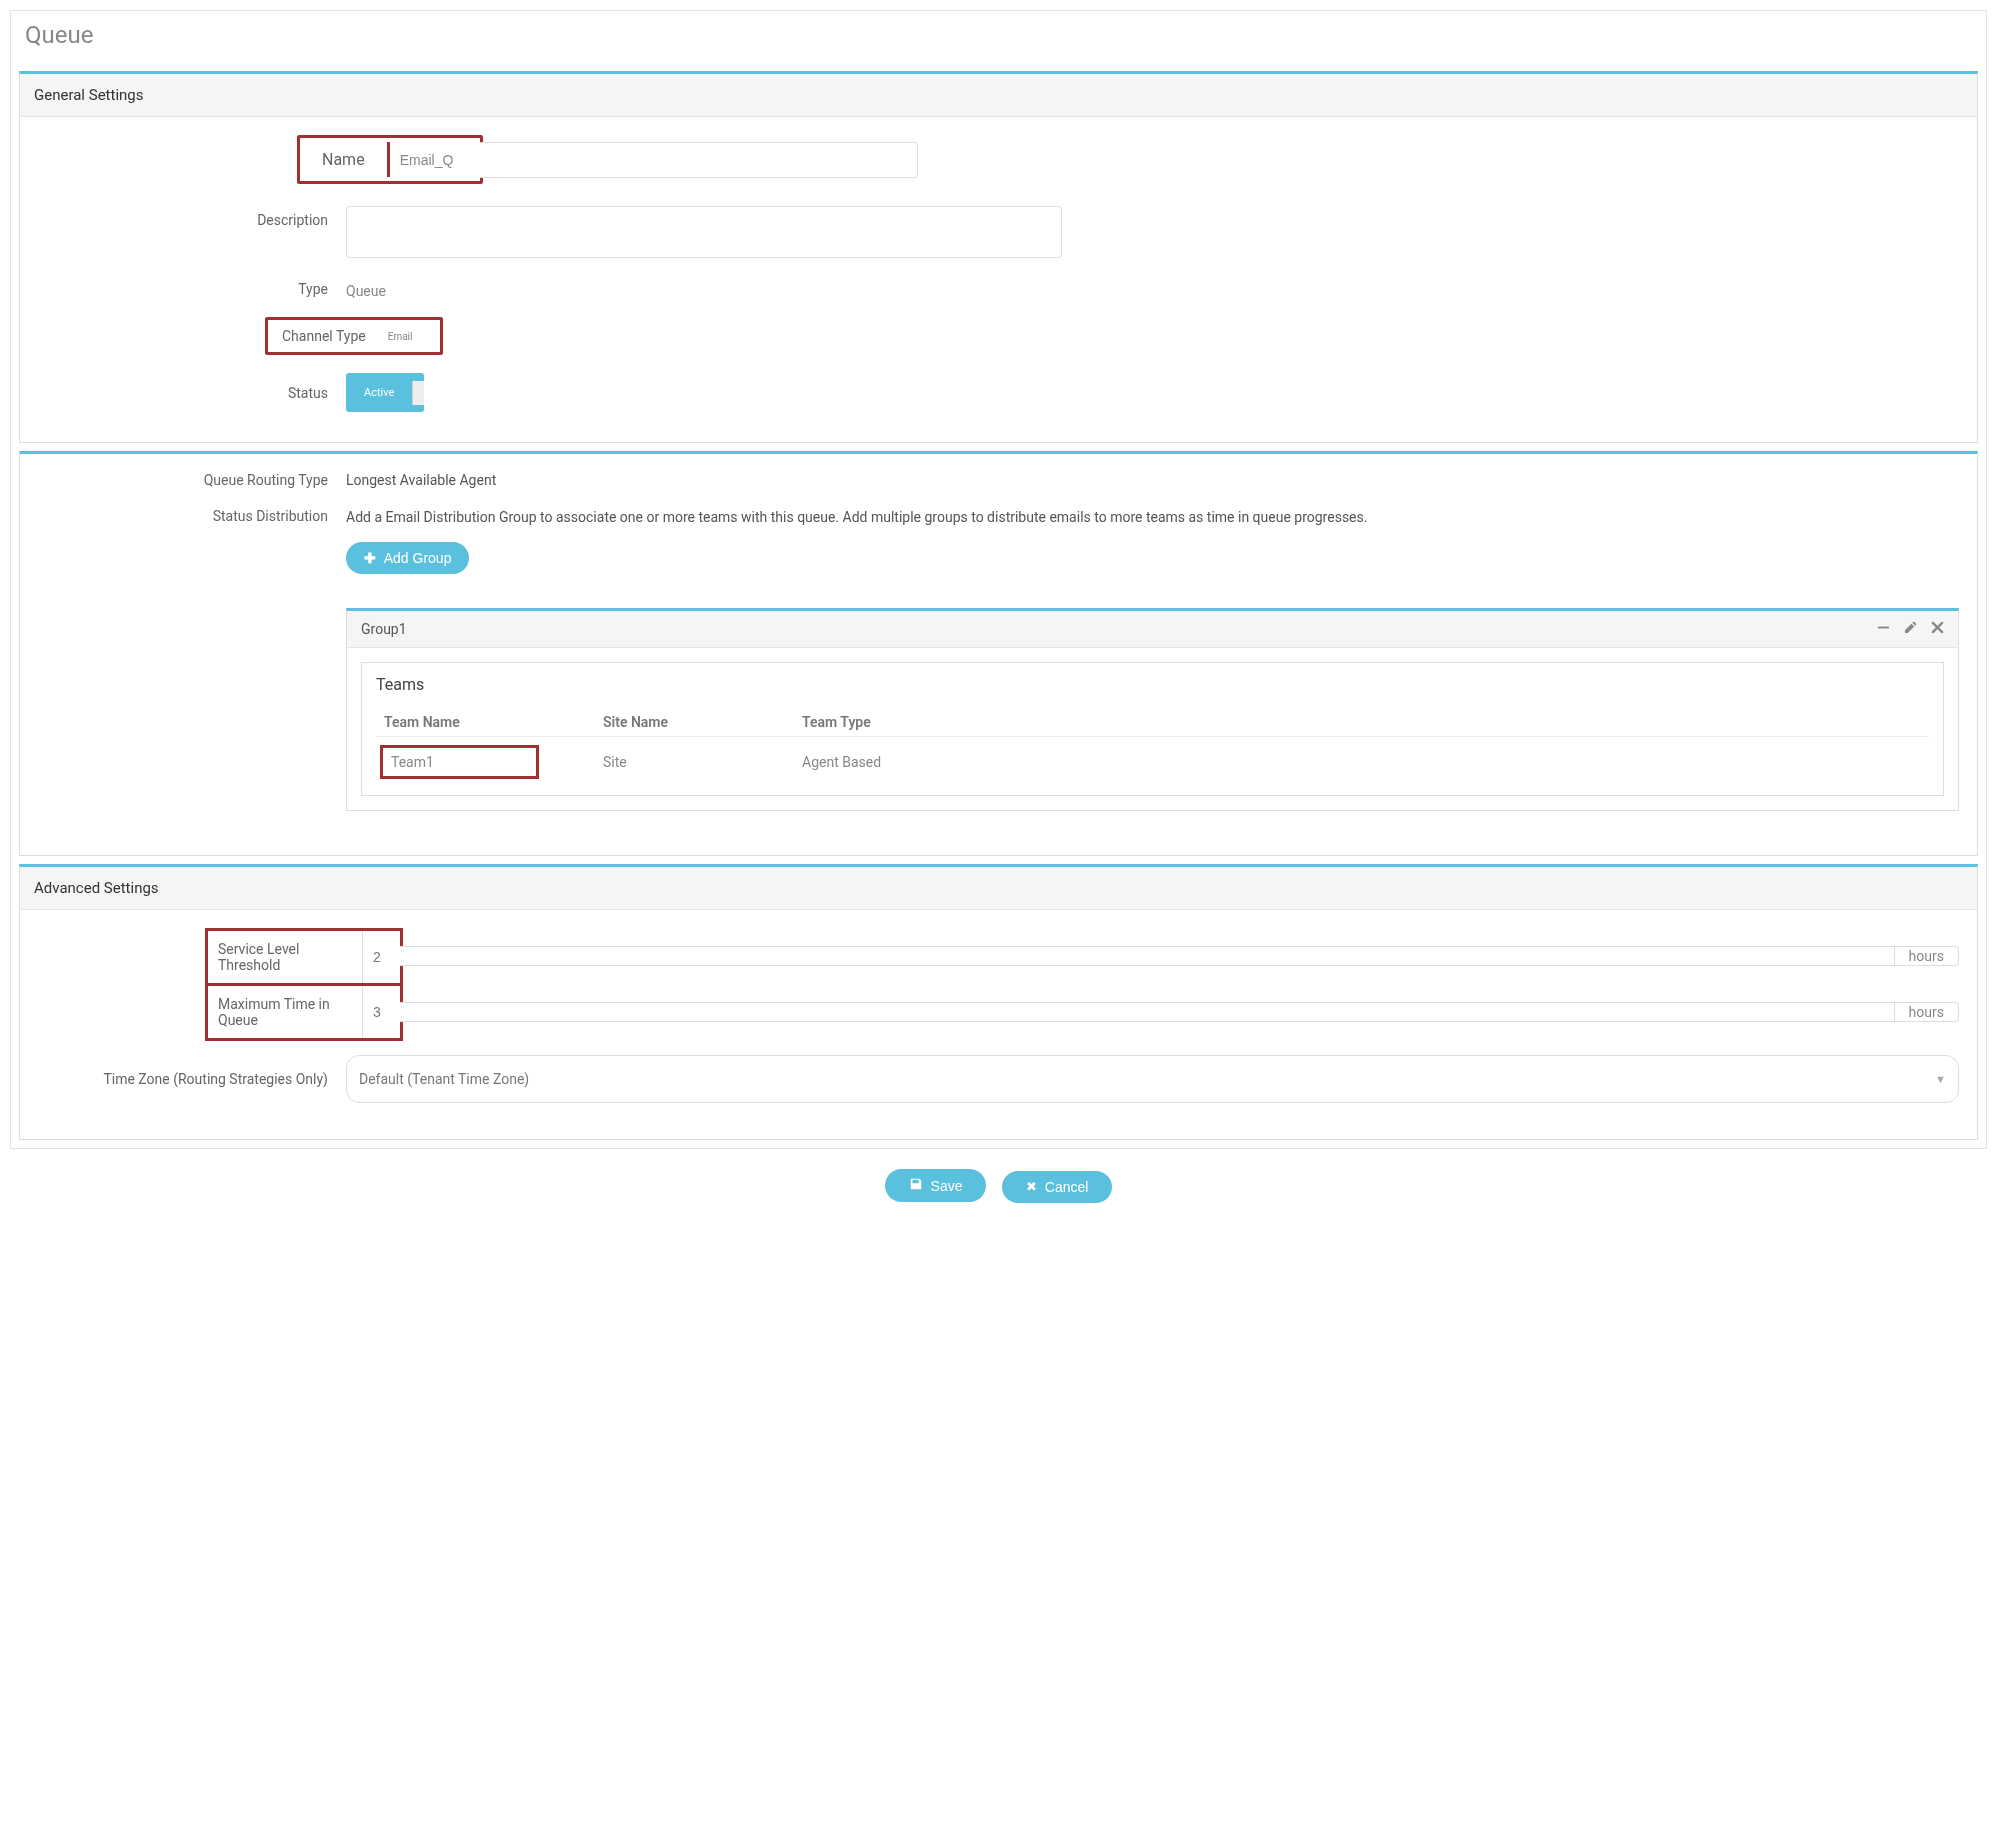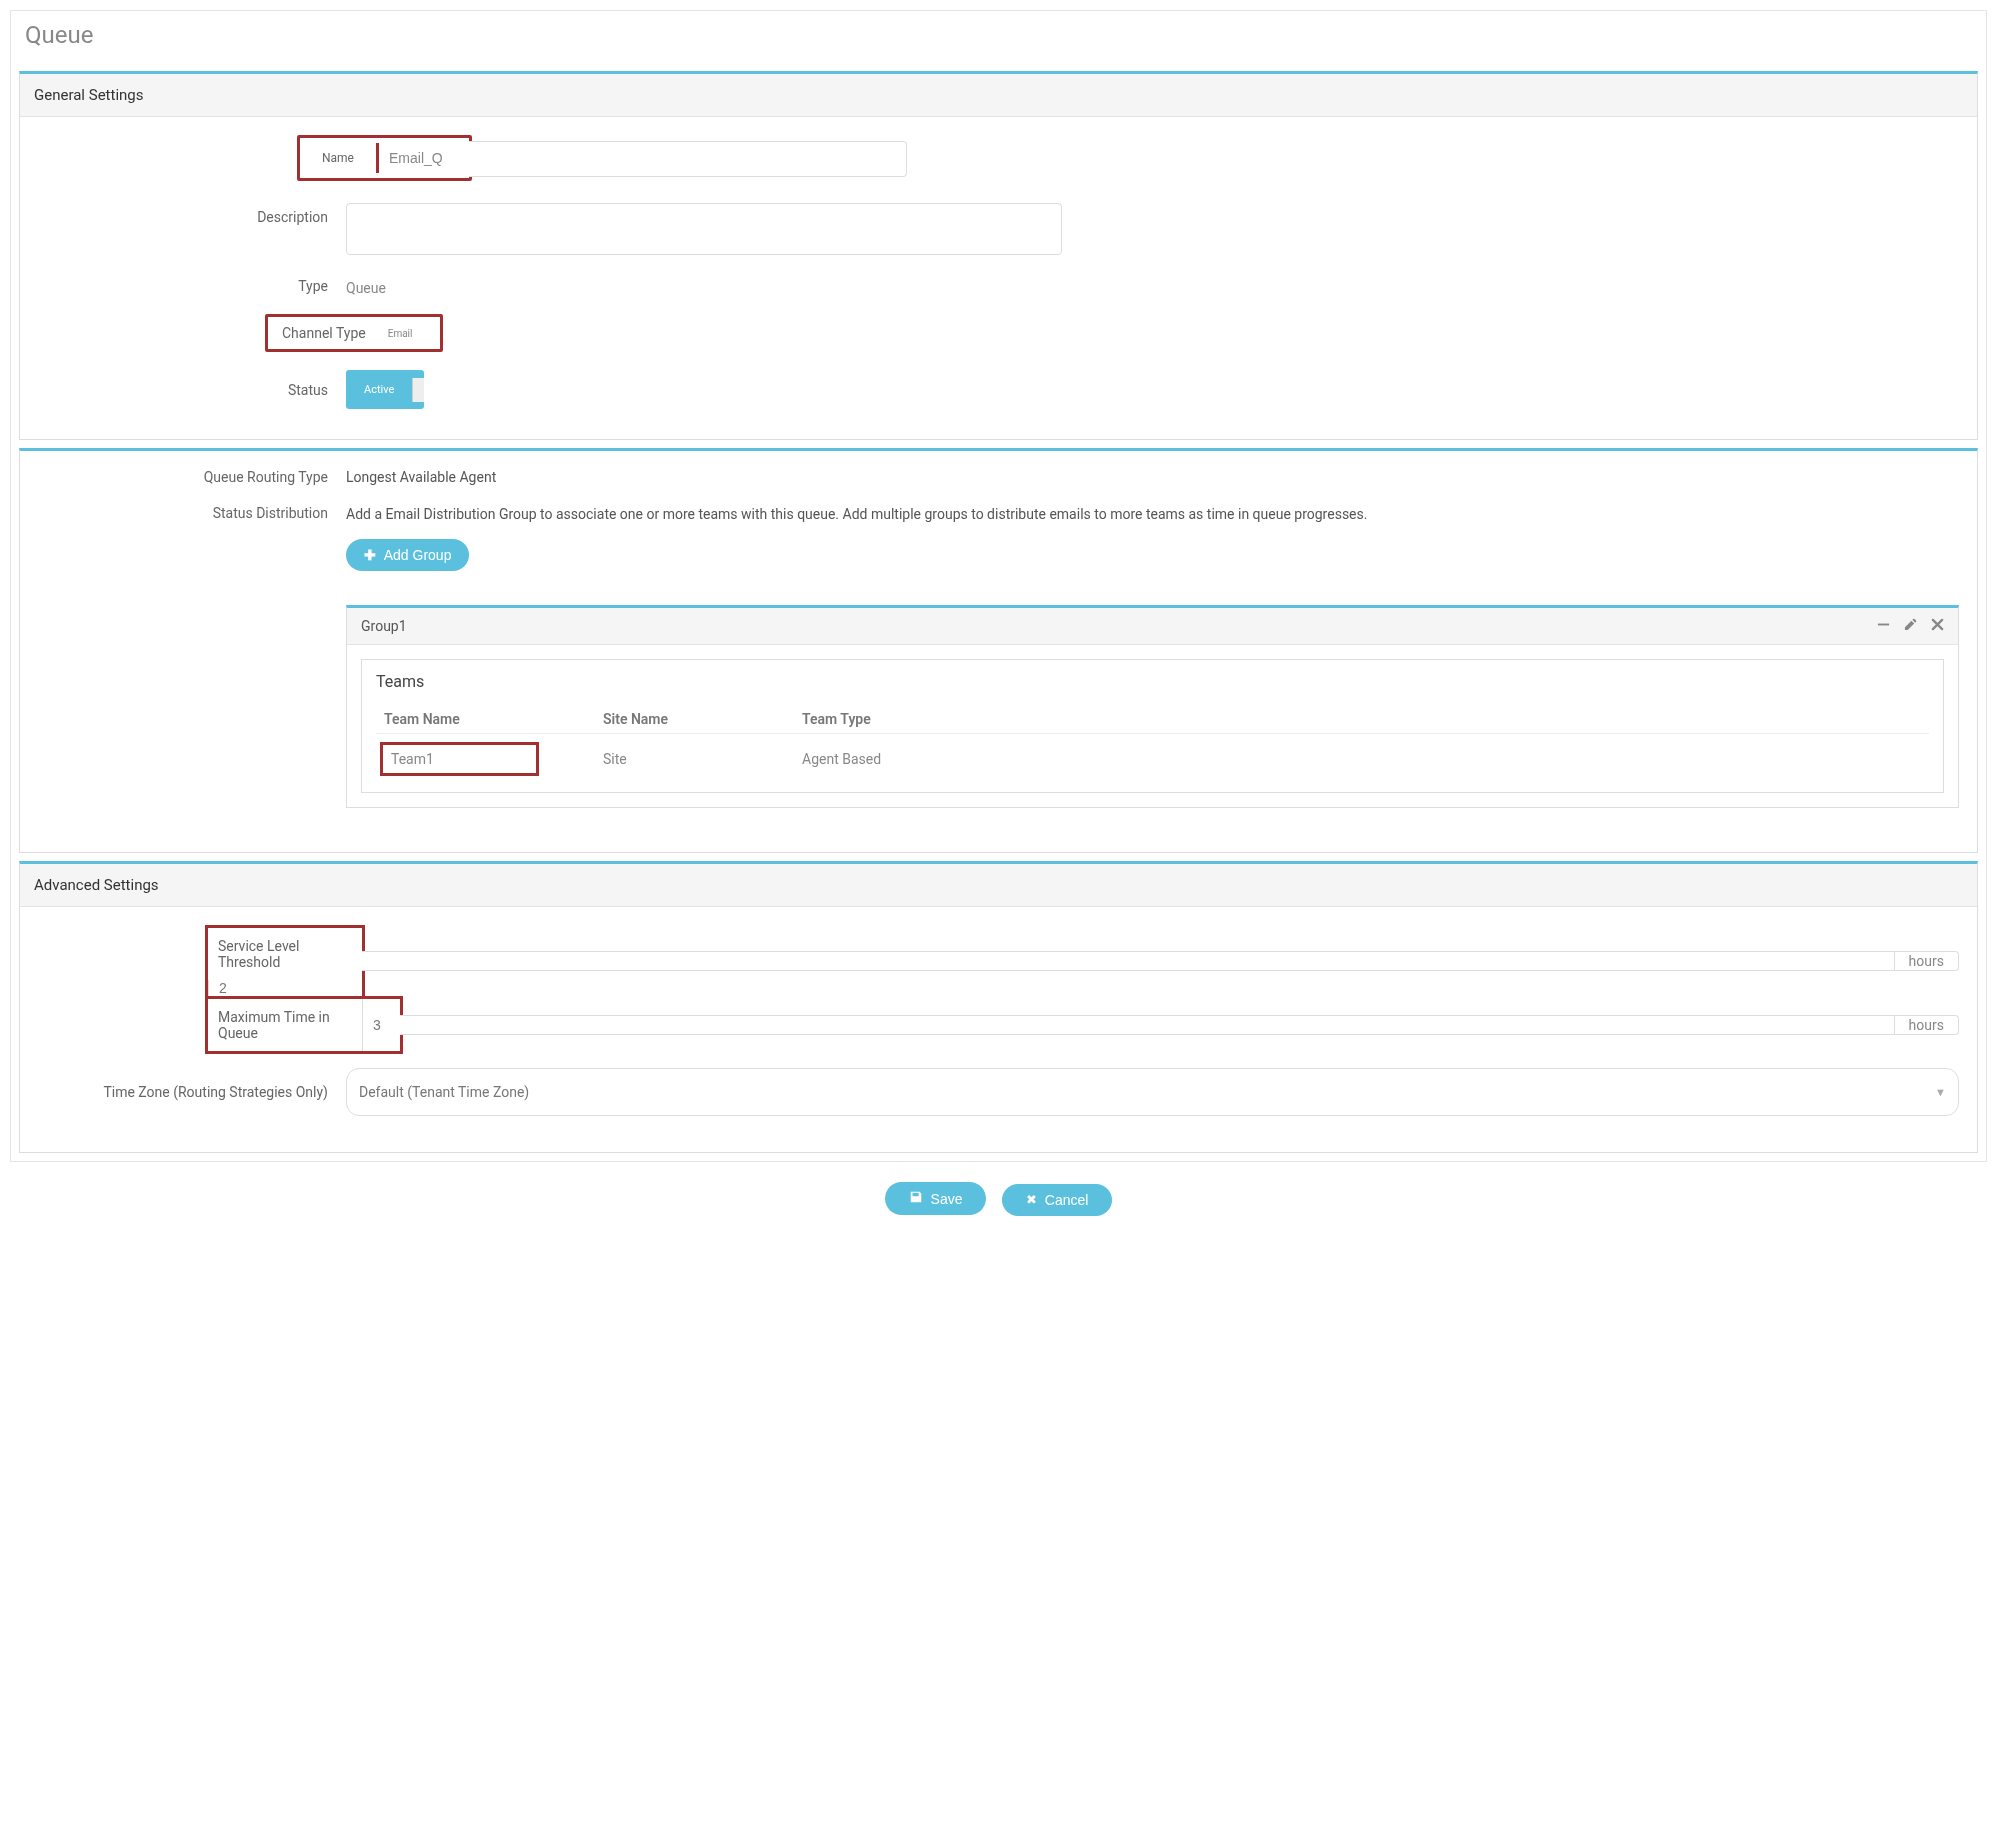--- a/index.html
+++ b/index.html
@@ -96,21 +96,21 @@
   }
   .highlight-name {
     padding: 4px 0;
   }
   .highlight-name .hl-label {
     width: auto;
     padding: 8px 22px;
     color: #666;
     text-align: center;
     border-right: 3px solid #a33030;
-    font-size: 12px;
+    font-size: 16px;
   }
   .highlight-name .hl-input {
     width: 90px;
     padding: 8px 10px;
     border: none;
     color: #888;
     font-size: 14px;
     background: transparent;
   }
   .name-continuation {
@@ -431,21 +431,21 @@
 
     </div>
   </div>
 
   <div class="panel">
     <div class="panel-header">Advanced Settings</div>
     <div class="panel-body">
 
       <div class="adv-row">
         <div style="width:167px;"></div>
-        <div class="adv-highlight" style="border-bottom:none;flex-direction:column;">
+        <div class="adv-highlight" style="border-bottom:none;">
           <div class="adv-highlight-label">Service Level Threshold</div>
           <input class="adv-highlight-input" value="2" style="">
         </div>
         <div class="adv-rest">
           <div class="filler"></div>
           <div class="adv-unit">hours</div>
         </div>
       </div>
 
       <div class="adv-row" style="margin-top:-14px;">

